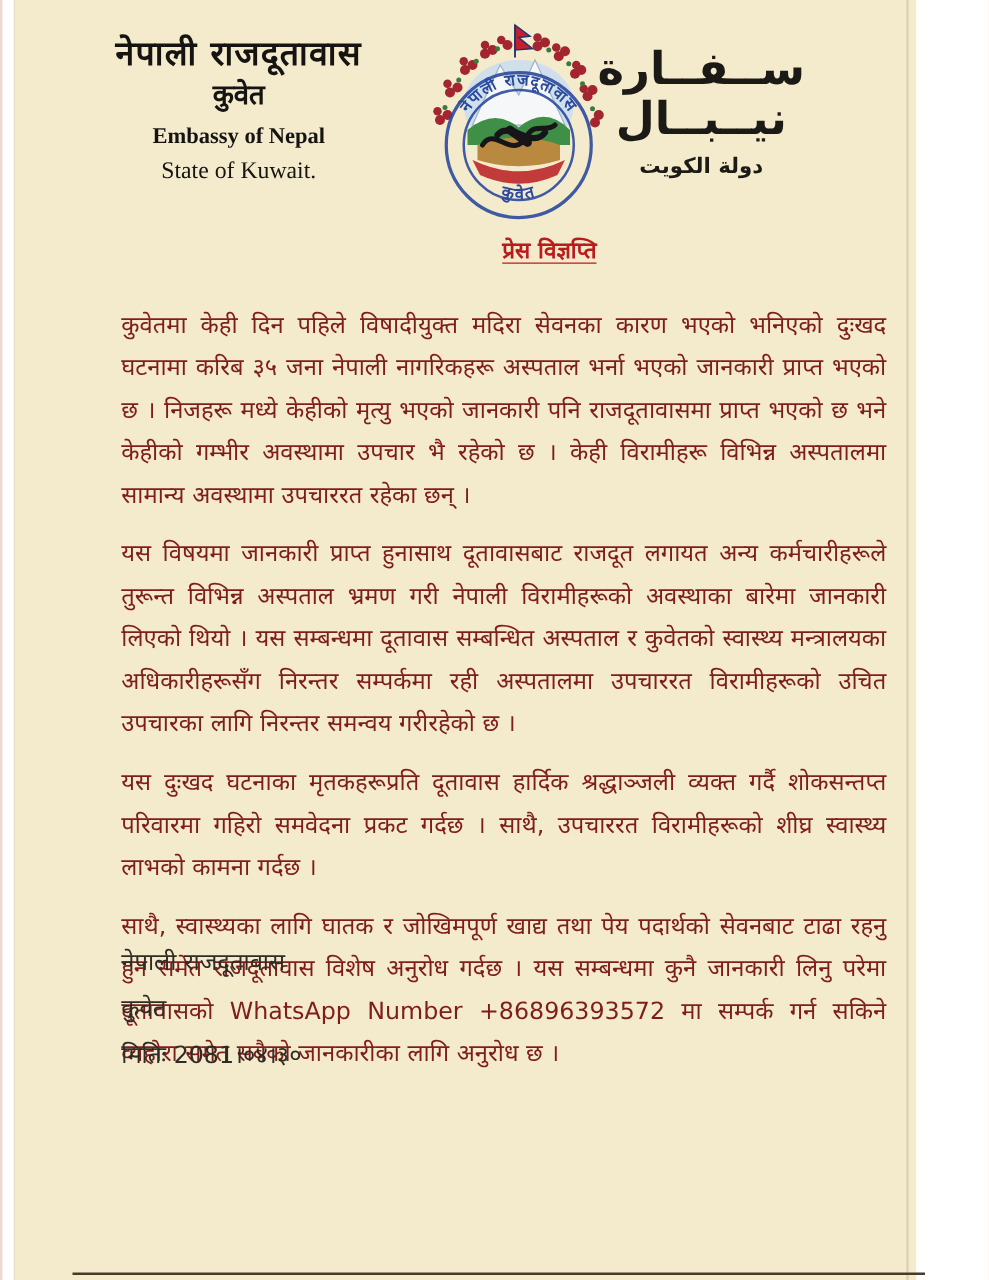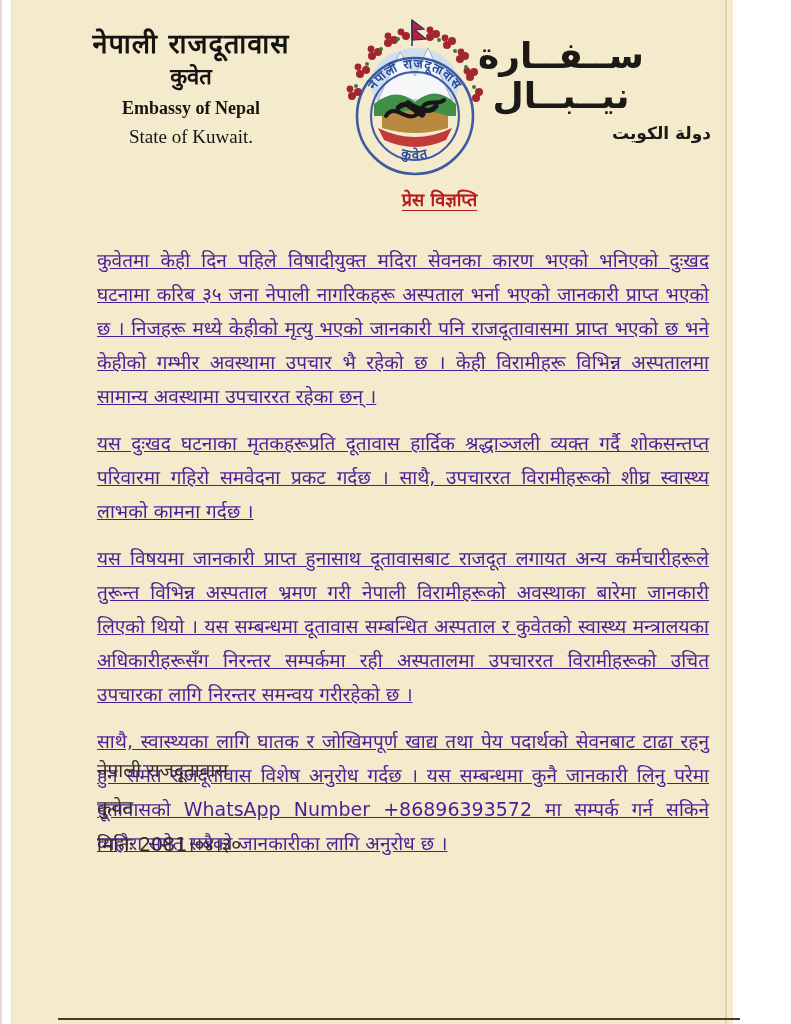--- a/index.html
+++ b/index.html
@@ -37,36 +37,35 @@
   }
   .hl-np-title { font-size: 27px; font-weight: 700; letter-spacing: 1px; line-height: 36px; }
   .hl-np-sub   { font-size: 22px; font-weight: 700; line-height: 30px; }
   .hl-en-title { font-family: "Liberation Serif", "DejaVu Serif", serif; font-size: 18px; font-weight: 700; line-height: 32px; }
   .hl-en-sub   { font-family: "Liberation Serif", "DejaVu Serif", serif; font-size: 19px; line-height: 26px; }
   .header-right {
     position: absolute; right: 22px; top: 36px; width: 300px;
     text-align: center; direction: rtl; color: #1c1a16;
   }
   .hr-ar-title { font-size: 36px; font-weight: 700; line-height: 40px; }
-  .hr-ar-sub   { font-size: 17px; font-weight: 700; line-height: 26px; margin-top: 4px; text-align: right; }
+  .hr-ar-sub   { font-size: 17px; font-weight: 700; line-height: 26px; margin-top: 4px; }
   
   .emblem { position: absolute; left: 338px; top: 12px; width: 154px; height: 166px; }
   
   .doc-title {
     position: absolute; left: 0; top: 187px; width: 791px;
     text-align: center; font-size: 18px; font-weight: 600;
     color: #b91c1c;
     padding-left: 44px;
   }
   .doc-title span { text-decoration: underline; text-underline-offset: 4px; }
   .doc-body {
     position: absolute; left: 97px; top: 243px; width: 612px;
     font-size: 19px; line-height: 34px; text-align: justify;
-    color: #4c1d95;
-    text-decoration: underline;
+    color: #7f1d1d;
   }
   .doc-body p { margin: 0 0 13px 0; }
   .signature {
     position: absolute; left: 97px; top: 752px;
     font-size: 19px; line-height: 37px; color: #2e2c26;
   }
 </style>
 </head>
 <body>
 
@@ -188,22 +187,22 @@
       </g>
     </svg>
   </div>
 
   <div class="doc-title">
     <span>प्रेस विज्ञप्ति</span>
   </div>
 
   <div class="doc-body">
     <p>कुवेतमा केही दिन पहिले विषादीयुक्त मदिरा सेवनका कारण भएको भनिएको दुःखद घटनामा करिब ३५ जना नेपाली नागरिकहरू अस्पताल भर्ना भएको जानकारी प्राप्त भएको छ । निजहरू मध्ये केहीको मृत्यु भएको जानकारी पनि राजदूतावासमा प्राप्त भएको छ भने केहीको गम्भीर अवस्थामा उपचार भै रहेको छ । केही विरामीहरू विभिन्न अस्पतालमा सामान्य अवस्थामा उपचाररत रहेका छन् ।</p>
+    <p>यस विषयमा जानकारी प्राप्त हुनासाथ दूतावासबाट राजदूत लगायत अन्य कर्मचारीहरूले तुरून्त विभिन्न अस्पताल भ्रमण गरी नेपाली विरामीहरूको अवस्थाका बारेमा जानकारी लिएको थियो । यस सम्बन्धमा दूतावास सम्बन्धित अस्पताल र कुवेतको स्वास्थ्य मन्त्रालयका अधिकारीहरूसँग निरन्तर सम्पर्कमा रही अस्पतालमा उपचाररत विरामीहरूको उचित उपचारका लागि निरन्तर समन्वय गरीरहेको छ ।</p>
     <p>यस दुःखद घटनाका मृतकहरूप्रति दूतावास हार्दिक श्रद्धाञ्जली व्यक्त गर्दै शोकसन्तप्त परिवारमा गहिरो समवेदना प्रकट गर्दछ । साथै, उपचाररत विरामीहरूको शीघ्र स्वास्थ्य लाभको कामना गर्दछ ।</p>
-    <p>यस विषयमा जानकारी प्राप्त हुनासाथ दूतावासबाट राजदूत लगायत अन्य कर्मचारीहरूले तुरून्त विभिन्न अस्पताल भ्रमण गरी नेपाली विरामीहरूको अवस्थाका बारेमा जानकारी लिएको थियो । यस सम्बन्धमा दूतावास सम्बन्धित अस्पताल र कुवेतको स्वास्थ्य मन्त्रालयका अधिकारीहरूसँग निरन्तर सम्पर्कमा रही अस्पतालमा उपचाररत विरामीहरूको उचित उपचारका लागि निरन्तर समन्वय गरीरहेको छ ।</p>
     <p>साथै, स्वास्थ्यका लागि घातक र जोखिमपूर्ण खाद्य तथा पेय पदार्थको सेवनबाट टाढा रहनु हुन समेत राजदूतावास विशेष अनुरोध गर्दछ ।  यस सम्बन्धमा कुनै जानकारी लिनु परेमा दूतावासको WhatsApp Number +86896393572 मा सम्पर्क गर्न सकिने व्यहोरा समेत सबैको जानकारीका लागि अनुरोध छ ।</p>
   </div>
 
   <div class="signature">
     <div>नेपाली राजदूतावास</div>
     <div>कुवेत</div>
     <div>मितिः 2081।०४।३०</div>
   </div>
 
   <div class="bottom-rule"></div>

